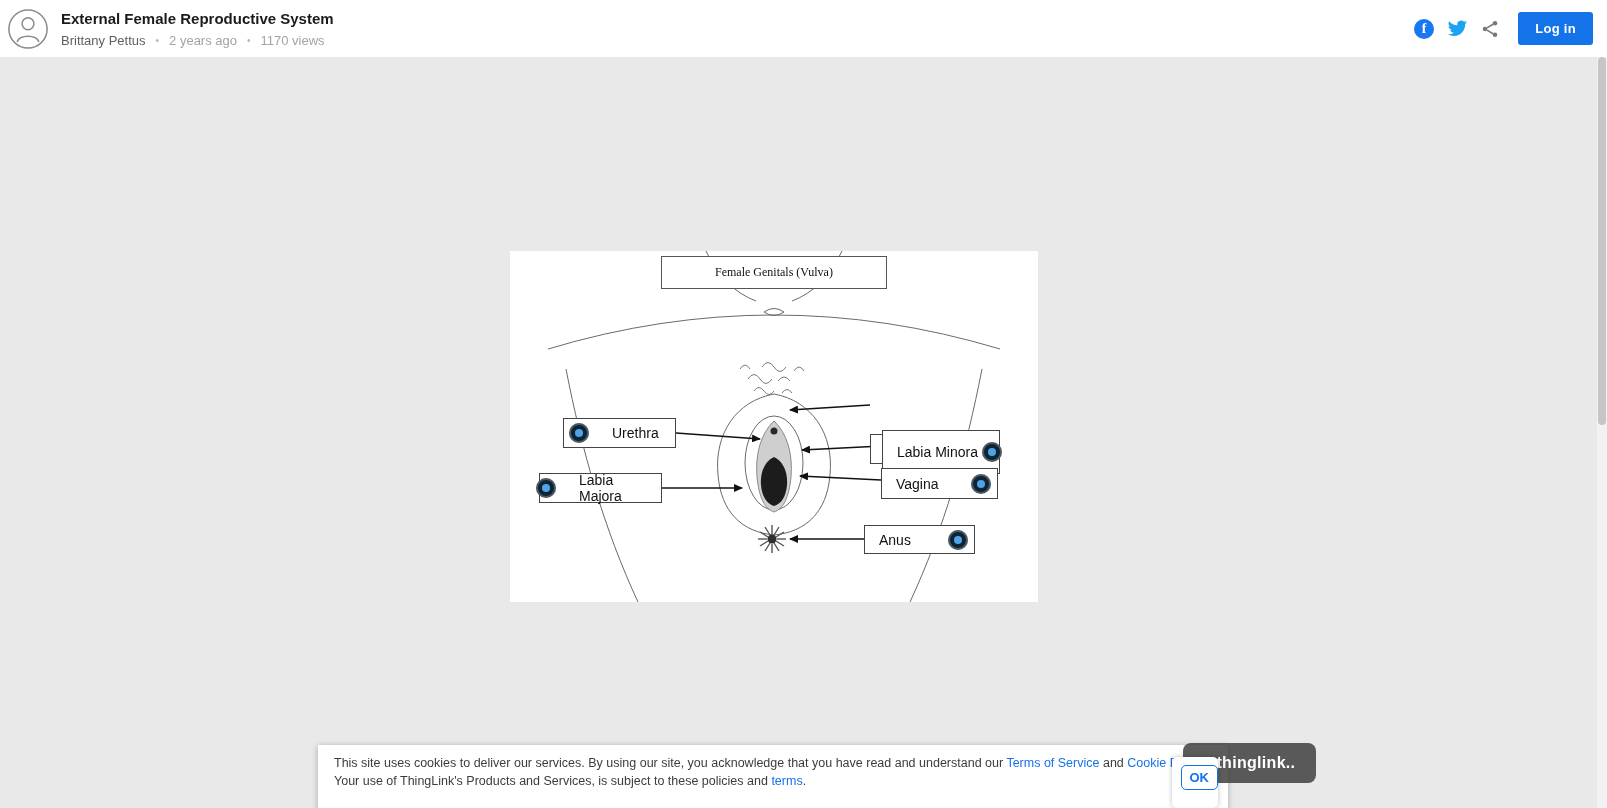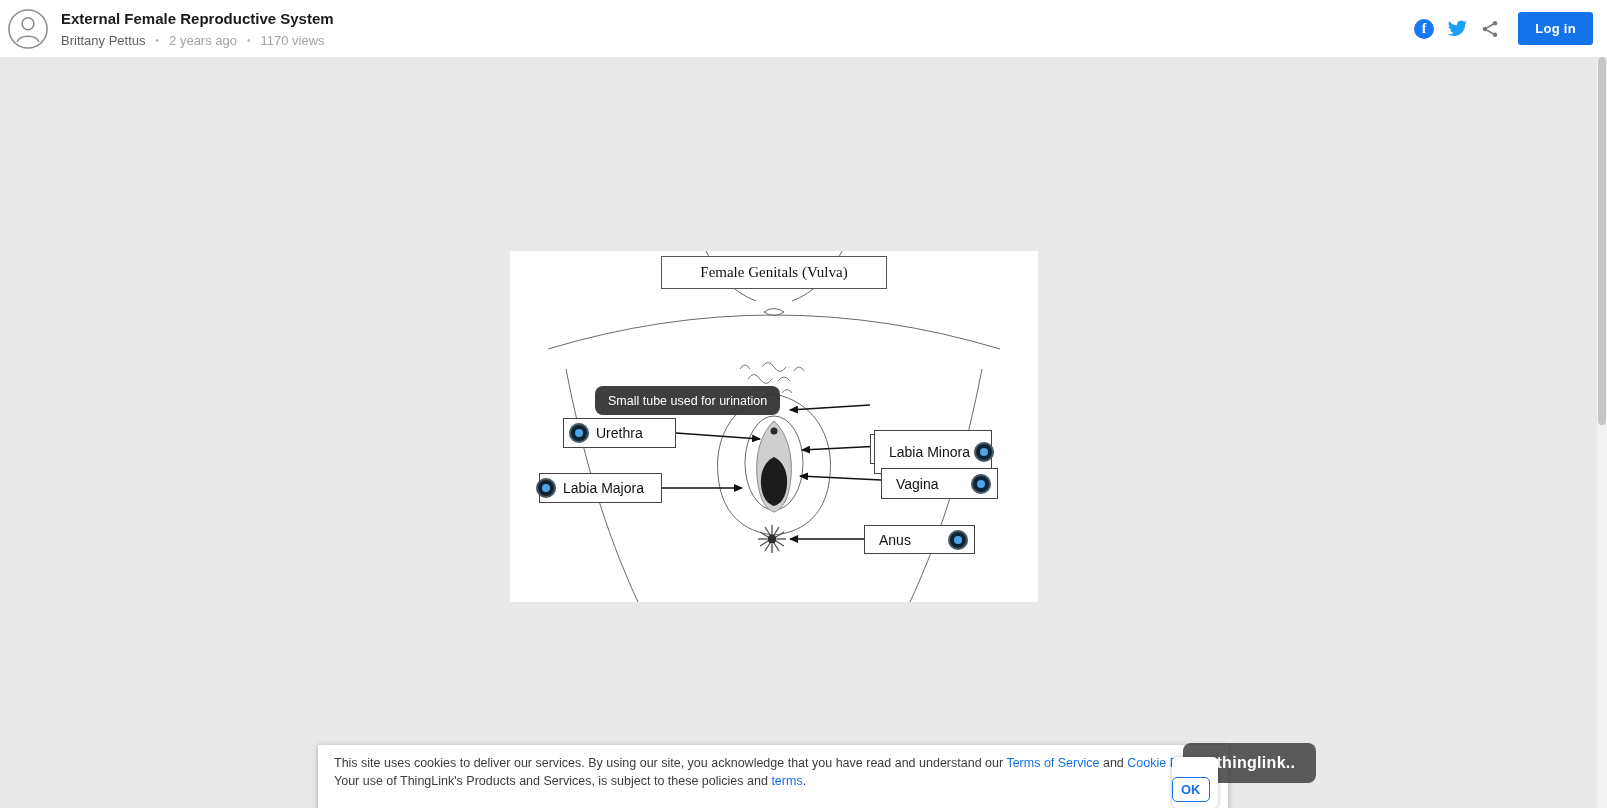--- a/index.html
+++ b/index.html
@@ -24,47 +24,47 @@
   .login { margin-left:6px; background:#1573e9; color:#fff; border:none; border-radius:3px;
     font-size:13px; font-weight:bold; padding:9px 17px; cursor:pointer; letter-spacing:.3px; }
 
   
   .stage { position:absolute; top:57px; left:0; width:1607px; height:751px; background:#e9e9e9; }
   .canvas { position:absolute; left:510px; top:194px; width:528px; height:351px; background:#fff; }
   .art { position:absolute; left:0; top:0; width:528px; height:351px; z-index:1; }
 
   .img-title { position:absolute; left:151px; top:5px; width:226px; height:33px; z-index:2;
     border:1px solid #555; background:#fff; display:flex; align-items:center; justify-content:center;
-    font-family:"Liberation Serif", serif; font-size:15px; color:#111; }
+    font-family:"Liberation Serif", serif; font-size:12px; color:#111; }
 
   .label-box { position:absolute; z-index:2; background:#fff; border:1px solid #444;
     display:flex; align-items:center; font-size:14px; color:#111; }
   .label-box.right { justify-content:space-between; padding:0 6px 0 14px; }
-  .label-box.left  { justify-content:flex-start; gap:7px; padding:0 10px 0 5px; }
+  .label-box.left  { justify-content:flex-start; gap:23px; padding:0 10px 0 5px; }
 
   .hotspot { width:20px; height:20px; border-radius:50%; background:#0e2433;
     box-shadow:inset 0 0 0 2px rgba(255,255,255,.25); position:relative; flex:0 0 auto; cursor:pointer; }
   .hotspot::after { content:""; position:absolute; left:50%; top:50%; width:8px; height:8px;
     margin:-4px 0 0 -4px; border-radius:50%; background:#4da4e8; }
   .hs-pull-left  { margin-left:-9px; }
   .hs-pull-right { margin-right:-9px; }
 
   .tooltip { position:absolute; left:85px; top:135px; height:29px; z-index:4; padding:0 13px;
     background:rgba(47,47,47,.93); border-radius:8px; color:#fff; font-size:12.5px;
     display:flex; align-items:center; white-space:nowrap; }
 
   
   .cookie { position:absolute; left:318px; top:745px; width:910px; height:74px; z-index:10;
     background:#fff; box-shadow:0 1px 6px rgba(0,0,0,.28); padding:10px 16px; }
   .cookie-text { font-size:12.5px; color:#3c3c3c; line-height:1.4; }
   .clink { color:#1573e9; text-decoration:none; cursor:pointer;text-align:right; }
 
   .ok-wrap { position:absolute; left:1172px; top:757px; width:46px; height:51px; z-index:12;
     background:#fff; border-radius:5px; box-shadow:0 0 5px rgba(0,0,0,.25);
-    display:flex; justify-content:flex-start; align-items:flex-start; padding-top:20px; }
+    display:flex; justify-content:flex-end; align-items:flex-start; padding-top:8px; }
   .ok-btn { background:#fff; border:1.5px solid #1573e9; border-radius:5px; color:#1573e9;
     font-size:13px; font-weight:bold; padding:4px 8px; cursor:pointer; }
 
   
   .watermark { position:absolute; left:1183px; top:743px; width:133px; height:40px; z-index:11;
     background:rgba(64,64,64,.85); border-radius:8px; color:#fff; cursor:pointer;
     display:flex; align-items:center; justify-content:center; font-size:16px; letter-spacing:.3px;font-weight:bold; }
   .wm-logo { font-size:19px; line-height:0; position:relative; top:2px; margin-right:3px; }
 
   
@@ -184,41 +184,40 @@
       <div class="label-box right" style="left:360px;top:139px;width:108px;height:30px;margin-top:44px;">
         <span class="label-text">Clitoris</span>
         <span class="hotspot"></span>
       </div>
 
       <div class="label-box left" style="left:53px;top:167px;width:113px;height:30px;">
         <span class="hotspot"></span>
         <span class="label-text">Urethra</span>
       </div>
 
-      <div class="label-box right" style="left:364px;top:179px;width:118px;height:44px;align-items:center;">
+      <div class="label-box right" style="left:372px;top:179px;width:118px;height:44px;align-items:center;">
         <span class="label-text">Labia Minora</span>
         <span class="hotspot hs-pull-right"></span>
       </div>
 
       <div class="label-box right" style="left:371px;top:217px;width:117px;height:31px;">
         <span class="label-text">Vagina</span>
         <span class="hotspot"></span>
       </div>
 
       <div class="label-box left" style="left:29px;top:222px;width:123px;height:30px;">
         <span class="hotspot hs-pull-left"></span>
         <span class="label-text">Labia Majora</span>
       </div>
 
       <div class="label-box right" style="left:354px;top:274px;width:111px;height:29px;">
         <span class="label-text">Anus</span>
         <span class="hotspot"></span>
       </div>
 
-      <div class="tooltip">Small tube used for urination</div>
     </div>
   </main>
 
   <div class="cookie">
     <p class="cookie-text"><span>This site uses cookies to deliver our services. By using our site, you acknowledge that you have read and understand our </span><a class="clink">Terms of Service</a><span> and </span><a class="clink">Cookie Policy</a><span>. Your use of ThingLink's Products and Services, is subject to these policies and </span><a class="clink">terms</a><span>.</span></p>
   </div>
 
   <div class="watermark">
     <span class="wm-logo">“</span>
     <span>thinglink..</span>

